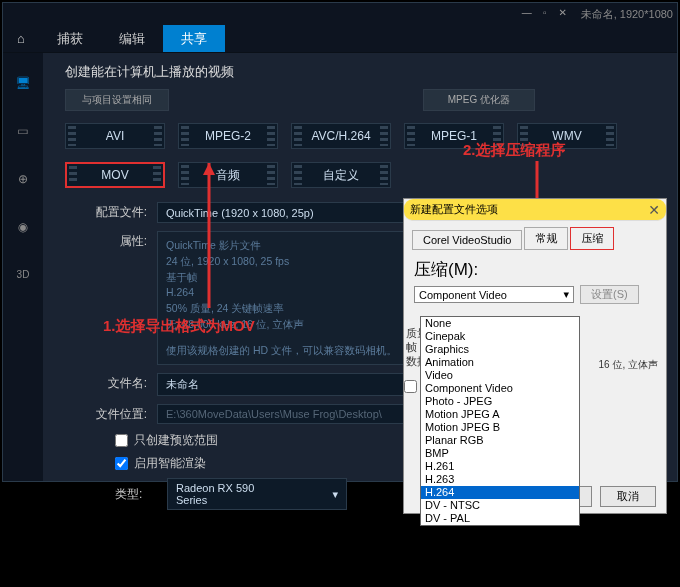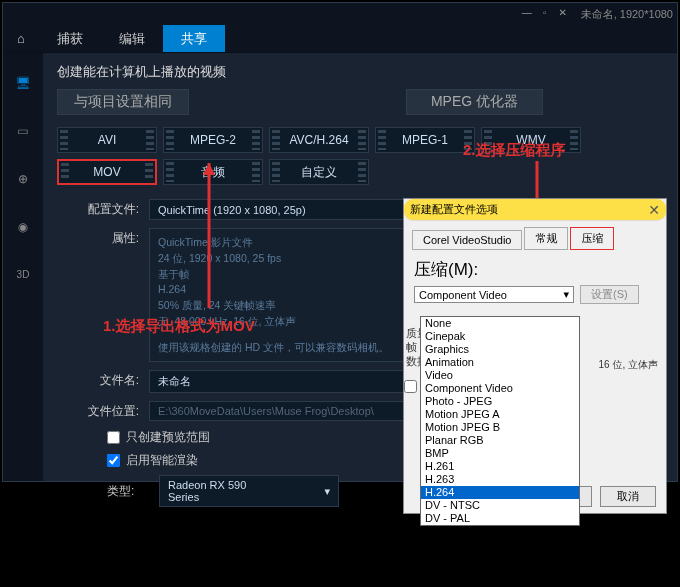--- a/index.html
+++ b/index.html
@@ -9,26 +9,26 @@
 .win-controls { display: flex; gap: 2px; }
 .win-btn { width: 16px; height: 12px; text-align: center; color: #999; cursor: pointer; font-size: 10px; line-height: 10px; }
 .tabs { height: 28px; background: #0d1420; display: flex; align-items: stretch; border-bottom: 1px solid #0a1018; }
 .tab { padding: 0 18px; display: flex; align-items: center; color: #ccc; cursor: pointer; font-size: 13px; }
 .tab.home { width: 36px; padding: 0; justify-content: center; }
 .tab.active { background: #0080d0; color: #fff; }
 .body { display: flex; height: calc(100% - 50px); }
 .sidebar { width: 40px; background: #0d1420; display: flex; flex-direction: column; align-items: center; padding-top: 20px; gap: 28px; }
 .side-icon { width: 20px; height: 20px; color: #888; cursor: pointer; text-align: center; line-height: 20px; }
 .side-icon.active { color: #0080d0; }
-.main { flex: 1; padding: 10px 14px; position: relative; }
+.main { flex: 1; padding: 10px 22px; position: relative; }
 .heading { font-size: 13px; color: #ddd; margin-bottom: 8px; }
 .top-row { display: flex; gap: 6px; margin-bottom: 12px; }
-.grey-btn { background: #26323f; border: 1px solid #303c4a; padding: 3px 16px; color: #aaa; font-size: 14px; cursor: pointer; }
+.grey-btn { background: #26323f; border: 1px solid #303c4a; padding: 3px 16px; color: #aaa; font-size: 10px; cursor: pointer; }
 .grey-btn.wide { padding: 3px 24px; }
-.format-grid { display: flex; flex-wrap: wrap; gap: 6px; margin-bottom: 14px; }
+.format-grid { display: flex; flex-wrap: wrap; gap: 13px; margin-bottom: 14px; }
 .format-btn { width: 100px; height: 26px; background: #0d1a28; border: 1px solid #2a3a4a; color: #cde; display: flex; align-items: center; justify-content: center; cursor: pointer; position: relative; font-size: 12px; }
 .format-btn::before, .format-btn::after { content: ''; position: absolute; top: 2px; bottom: 2px; width: 8px; background: repeating-linear-gradient(to bottom, #334455 0 3px, transparent 3px 6px); }
 .format-btn::before { left: 2px; }
 .format-btn::after { right: 2px; }
 .format-btn.selected { border: 2px solid #e03030; }
 .form-row { display: flex; align-items: flex-start; margin-bottom: 8px; }
 .form-label { width: 92px; text-align: right; padding-right: 10px; color: #ccc; font-size: 12px; padding-top: 2px; }
 .dropdown { flex: 1; max-width: 280px; background: #0d1a28; border: 1px solid #2a3a4a; padding: 3px 8px; color: #cde; font-size: 11px; display: flex; justify-content: space-between; align-items: center; cursor: pointer; gap: 47px; }
 .text-input { flex: 1; max-width: 280px; background: #0d1a28; border: 1px solid #2a3a4a; padding: 3px 8px; color: #cde; font-size: 11px; }
 .info-box { flex: 1; max-width: 280px; background: #14202e; border: 1px solid #2a3a4a; padding: 6px 8px; color: #5a7a9a; font-size: 10.5px; line-height: 1.5; }

